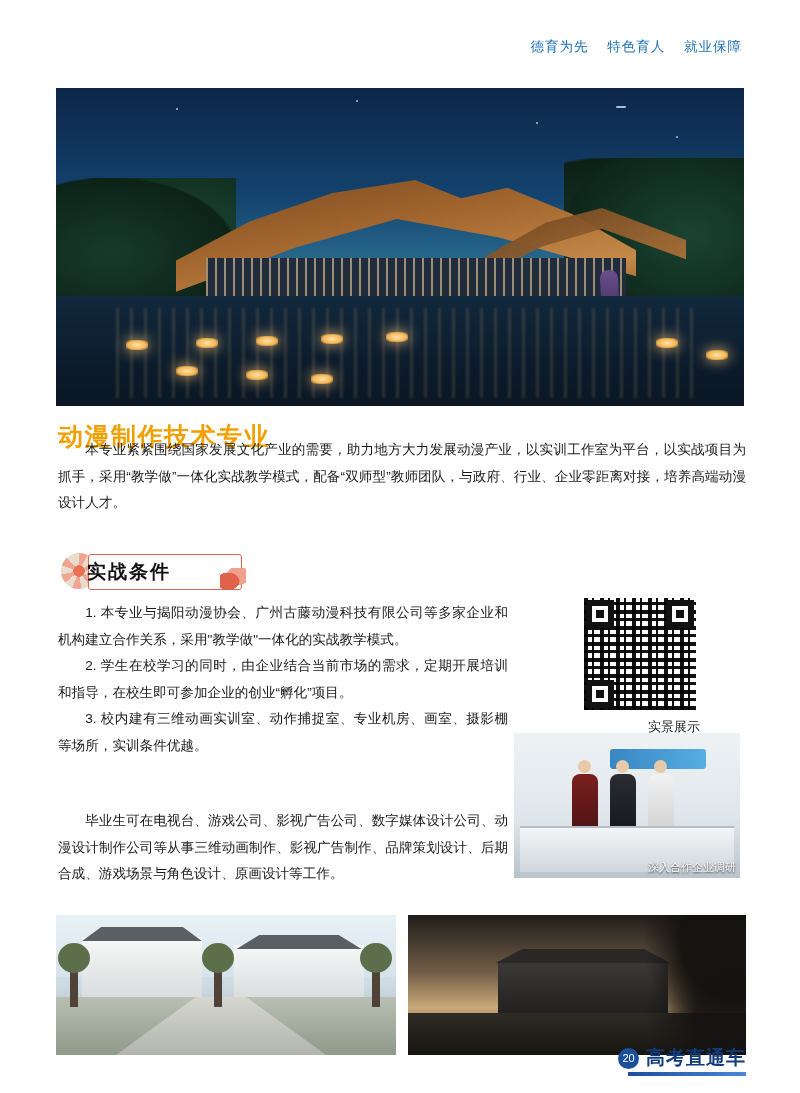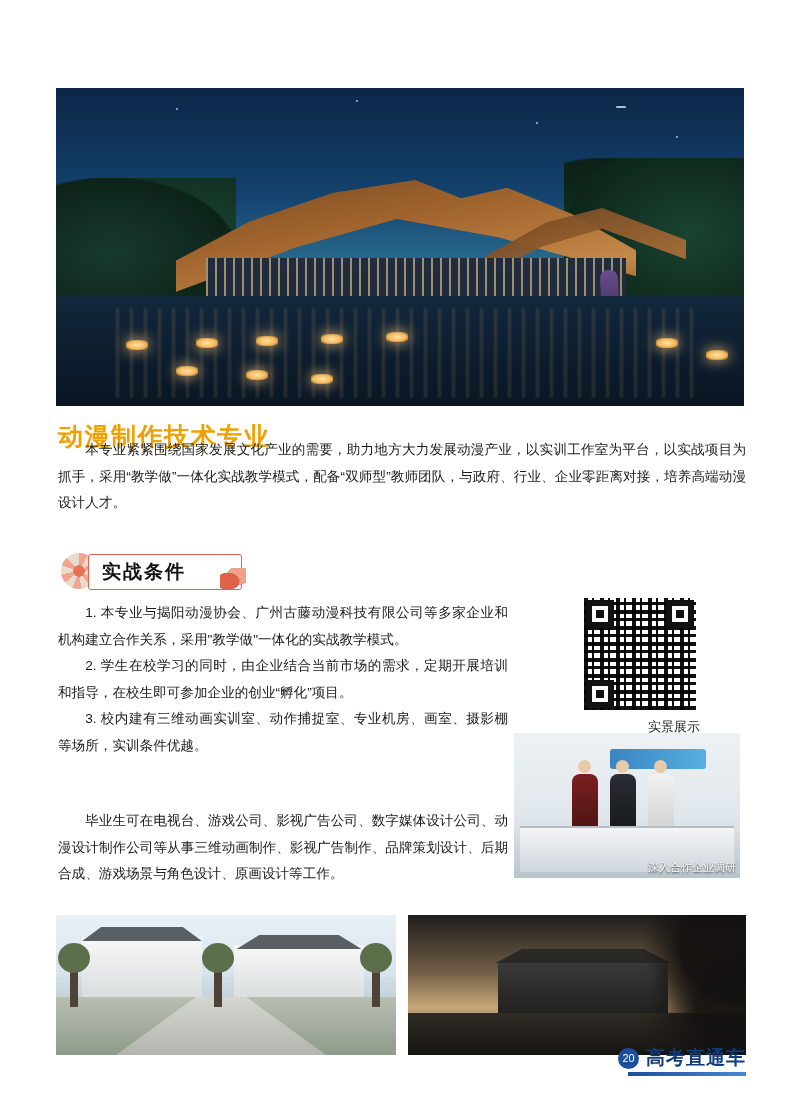--- a/index.html
+++ b/index.html
@@ -161,21 +161,21 @@
       conic-gradient(from 0deg, #f0a08c 0 8%, #e7dccb 8% 16%, #f0a08c 16% 24%, #e7dccb 24% 32%, #f0a08c 32% 40%, #e7dccb 40% 48%, #f0a08c 48% 56%, #e7dccb 56% 64%, #f0a08c 64% 72%, #e7dccb 72% 80%, #f0a08c 80% 88%, #e7dccb 88% 100%);
     opacity:.95;
   }
   .sub-header .plaque {
     position:absolute; left:30px; top:6px; width:152px; height:34px;
     border: 1.6px solid #e0624a;
     border-radius: 3px;
     background: #fff;
   }
   .sub-header .plaque-text {
-    position:absolute; left:44px; top:11px; width:140px;
+    position:absolute; left:29px; top:11px; width:140px;
     font-size: 19px; font-weight: bold; color: #111;
     letter-spacing: 2px;
     font-family: "DejaVu Sans", "Liberation Sans", sans-serif;
     line-height: 24px;
   }
   .sub-header .leaf {
     position:absolute; right:2px; top:20px; width:26px; height:22px;
     background: radial-gradient(ellipse at 30% 60%, #e0624a 0 45%, rgba(224,98,74,0) 46%),
                 radial-gradient(ellipse at 70% 35%, #f0a08c 0 45%, rgba(240,160,140,0) 46%);
   }
@@ -308,20 +308,25 @@
   .footer-accent {
     position:absolute; right:0; bottom:-5px; width:118px; height:4px;
     background: linear-gradient(90deg,#1a4f9c,#4b86d8);
   }
 </style>
 </head>
 <body>
 
 <div class="page">
 
+  <div class="header-slogan">
+    <span>德育为先</span>
+    <span>特色育人</span>
+    <span>就业保障</span>
+  </div>
 
   <div class="hero">
     <div class="hero-sky"></div>
     <div class="hero-stars">
       <div class="hero-star" style="left:120px; top:20px;"></div>
       <div class="hero-star" style="left:300px; top:12px;"></div>
       <div class="hero-star" style="left:480px; top:34px;"></div>
       <div class="hero-star" style="left:560px; top:18px; width:10px; height:2px; border-radius:1px;"></div>
       <div class="hero-star" style="left:620px; top:48px;"></div>
     </div>

